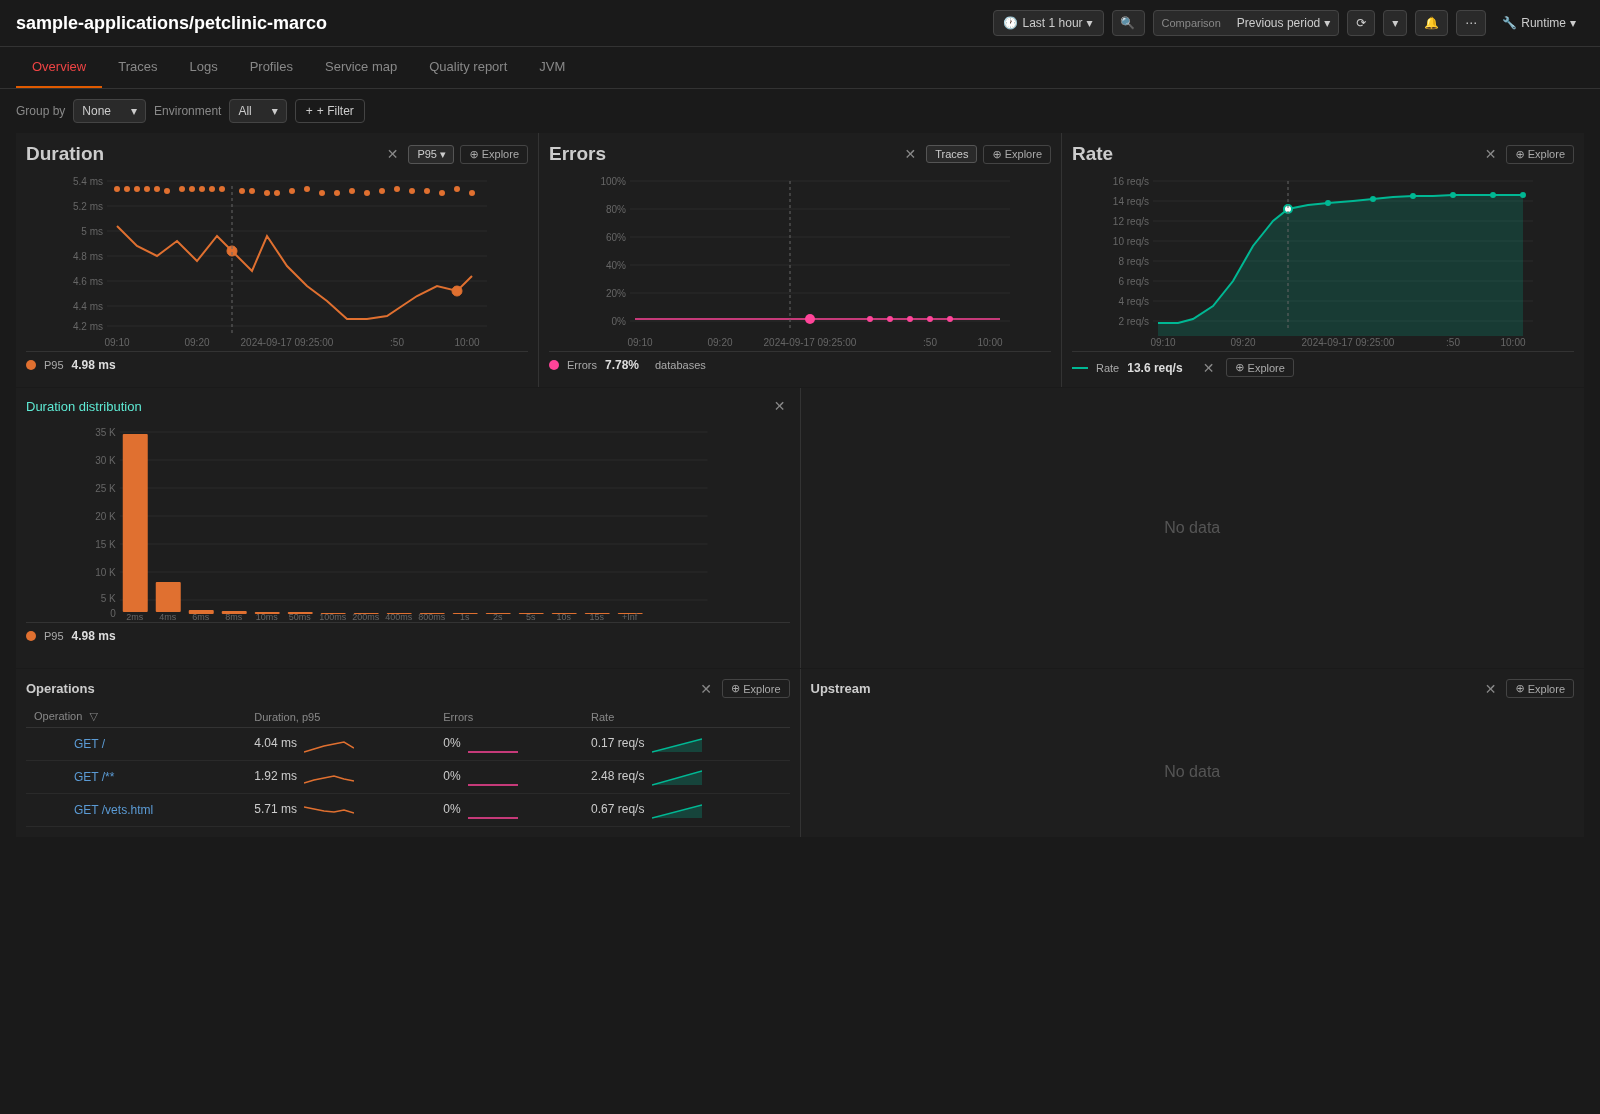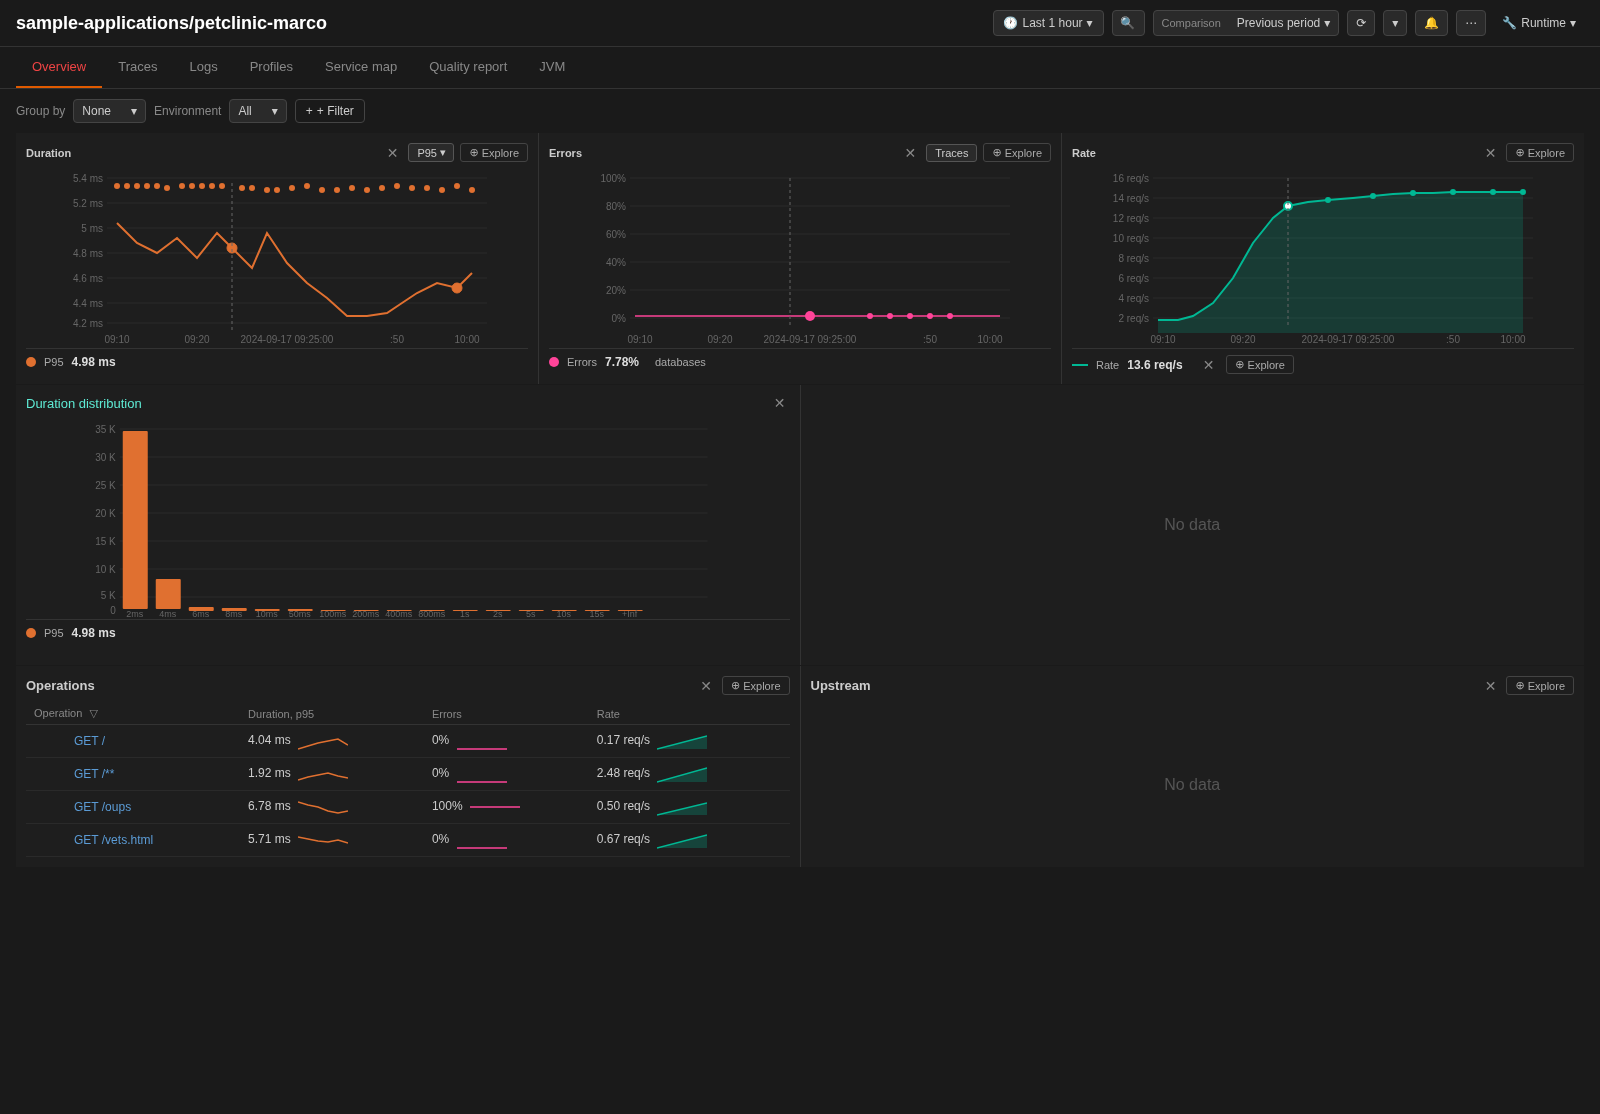--- a/index.html
+++ b/index.html
@@ -145,21 +145,21 @@
       padding: 10px;
       position: relative;
     }
     .chart-header {
       display: flex;
       align-items: center;
       justify-content: space-between;
       margin-bottom: 6px;
     }
     .chart-title {
-      font-size: 11px;
+      font-size: 19px;
       font-weight: 600;
       color: #ccc;
     }
     .chart-header-right {
       display: flex;
       align-items: center;
       gap: 6px;
     }
     .chart-btn {
       background: transparent;
@@ -753,42 +753,20 @@
           </td>
           <td>
             2.48 req/s
             <svg width="50" height="20" viewBox="0 0 50 20" style="vertical-align:middle;margin-left:4px">
               <polygon points="0,18 50,4 50,18" fill="#00b89440" stroke="none"></polygon>
               <polyline points="0,18 50,4" fill="none" stroke="#00b894" stroke-width="1.5"></polyline>
             </svg>
           </td>
         </tr>
         <tr>
-          <td><span class="op-link">GET /oups</span></td>
-          <td>
-            6.78 ms
-            <svg width="50" height="20" viewBox="0 0 50 20" style="vertical-align:middle;margin-left:4px">
-              <polyline points="0,5 10,8 20,10 30,14 40,16 50,14" fill="none" stroke="#e07030" stroke-width="1.5"></polyline>
-            </svg>
-          </td>
-          <td>
-            100%
-            <svg width="50" height="20" viewBox="0 0 50 20" style="vertical-align:middle;margin-left:4px">
-              <polyline points="0,10 50,10" fill="none" stroke="#ff4499" stroke-width="1.5"></polyline>
-            </svg>
-          </td>
-          <td>
-            0.50 req/s
-            <svg width="50" height="20" viewBox="0 0 50 20" style="vertical-align:middle;margin-left:4px">
-              <polygon points="0,18 50,6 50,18" fill="#00b89440" stroke="none"></polygon>
-              <polyline points="0,18 50,6" fill="none" stroke="#00b894" stroke-width="1.5"></polyline>
-            </svg>
-          </td>
-        </tr>
-        <tr>
           <td><span class="op-link">GET /vets.html</span></td>
           <td>
             5.71 ms
             <svg width="50" height="20" viewBox="0 0 50 20" style="vertical-align:middle;margin-left:4px">
               <polyline points="0,7 10,9 20,11 30,12 40,10 50,13" fill="none" stroke="#e07030" stroke-width="1.5"></polyline>
             </svg>
           </td>
           <td>
             0%
             <svg width="50" height="20" viewBox="0 0 50 20" style="vertical-align:middle;margin-left:4px">

